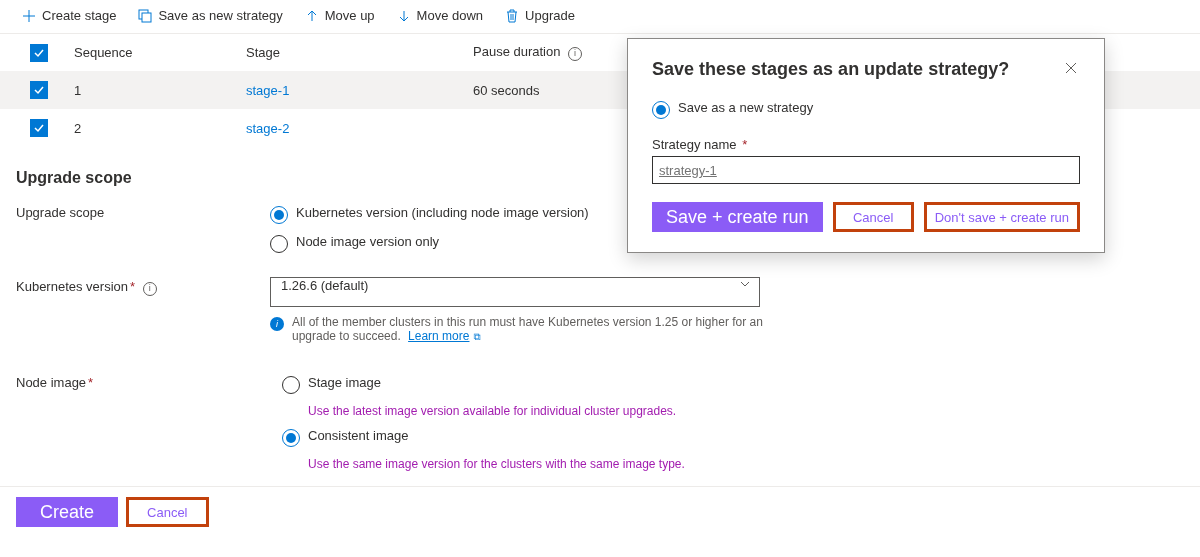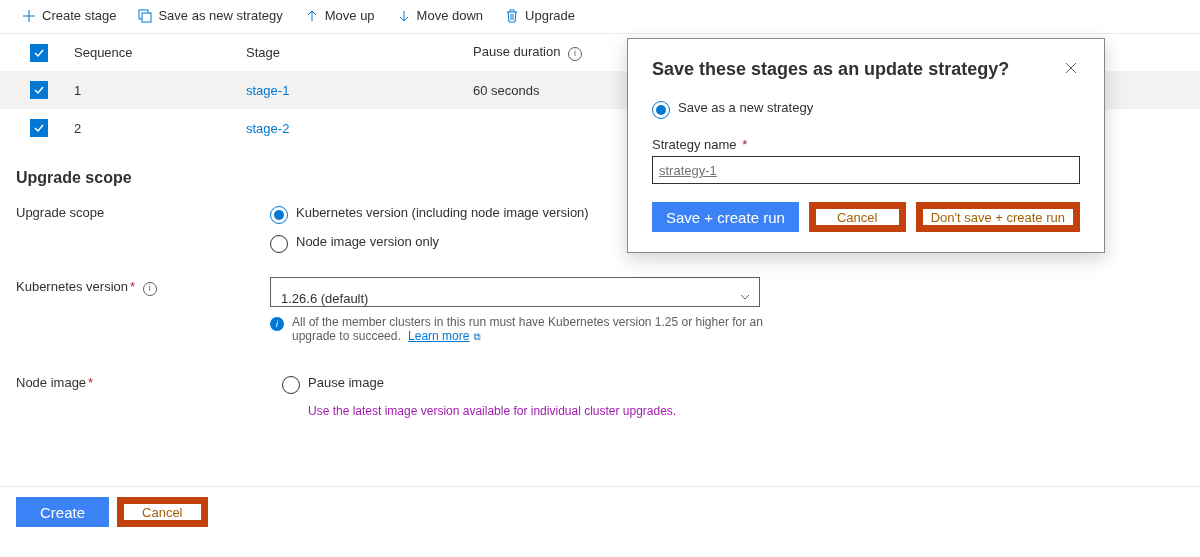--- a/index.html
+++ b/index.html
@@ -73,42 +73,42 @@
     width:18px; height:18px; border:1px solid #323130; border-radius:50%;
     display:flex; align-items:center; justify-content:center; flex:none;
     margin-top:1px;
   }
   .radio.checked { border-color:#0078D4; }
   .radio.checked::after {
     content:""; width:10px; height:10px; border-radius:50%; background:#0078D4;
   }
   .radio-sub { color:#a21caf; font-size:12px; margin-top:14px; }
   .dropdown {
-    display:flex; align-items:flex-end; justify-content:space-between;
+    display:flex; align-items:flex-start; justify-content:space-between;
     border:1px solid #605e5c; height:30px;
     padding: 0 8px 0 10px; width: 490px; cursor:pointer;
   }
   .chevron { color:#605e5c; }
   .help-row { display:flex; align-items:flex-start; color:#605e5c; font-size:12px; margin-top:8px; width:520px; }
   .learn-link { color:#0078D4; text-decoration:underline; cursor:pointer; margin-left:4px; }
   .ext-icon { color:#0078D4; margin-left:4px; font-size:10px; }
   .footer {
     position:absolute; left:0; right:0; bottom:16px;
     border-top:1px solid #edebe9;
     padding: 10px 16px 14px 16px;
     display:flex; gap:8px;
     background:#fff;
   }
   .btn-primary {
-    background:#3b82f6; color:#fff; border:none;
-    height:30px; padding:0 24px; font-size:15px; cursor:pointer;
+    background:#8b5cf6; color:#fff; border:none;
+    height:30px; padding:0 24px; font-size:18px; cursor:pointer;
     font-family:inherit;
   }
   .btn-secondary {
-    background:#fff; color:#a16207; border:7px solid #c2410c;
+    background:#fff; color:#8b5cf6; border:3px solid #c2410c;
     height:30px; padding:0 18px; font-size:13px; cursor:pointer;
     font-family:inherit;
     text-align:center;
   }
   
   .dialog {
     position:absolute;
     top: 38px; left: 627px;
     width: 478px;
     background:#fff;
@@ -258,22 +258,29 @@
 </div>
 
 <div class="form-row" style="margin-top:14px;gap:12px;">
   <div class="form-label">
     <span>Node image</span><span class="req">*</span>
   </div>
   <div class="form-control">
     <div class="radio-row">
       <div class="radio"></div>
       <div>
-        <div>Pause image</div>
+        <div>Stage image</div>
         <div class="radio-sub">Use the latest image version available for individual cluster upgrades.</div>
+      </div>
+    </div>
+    <div class="radio-row">
+      <div class="radio checked"></div>
+      <div>
+        <div>Consistent image</div>
+        <div class="radio-sub">Use the same image version for the clusters with the same image type.</div>
       </div>
     </div>
   </div>
 </div>
 
 <div class="footer">
   <button class="btn-primary">Create</button>
   <button class="btn-secondary">Cancel</button>
 </div>
 

